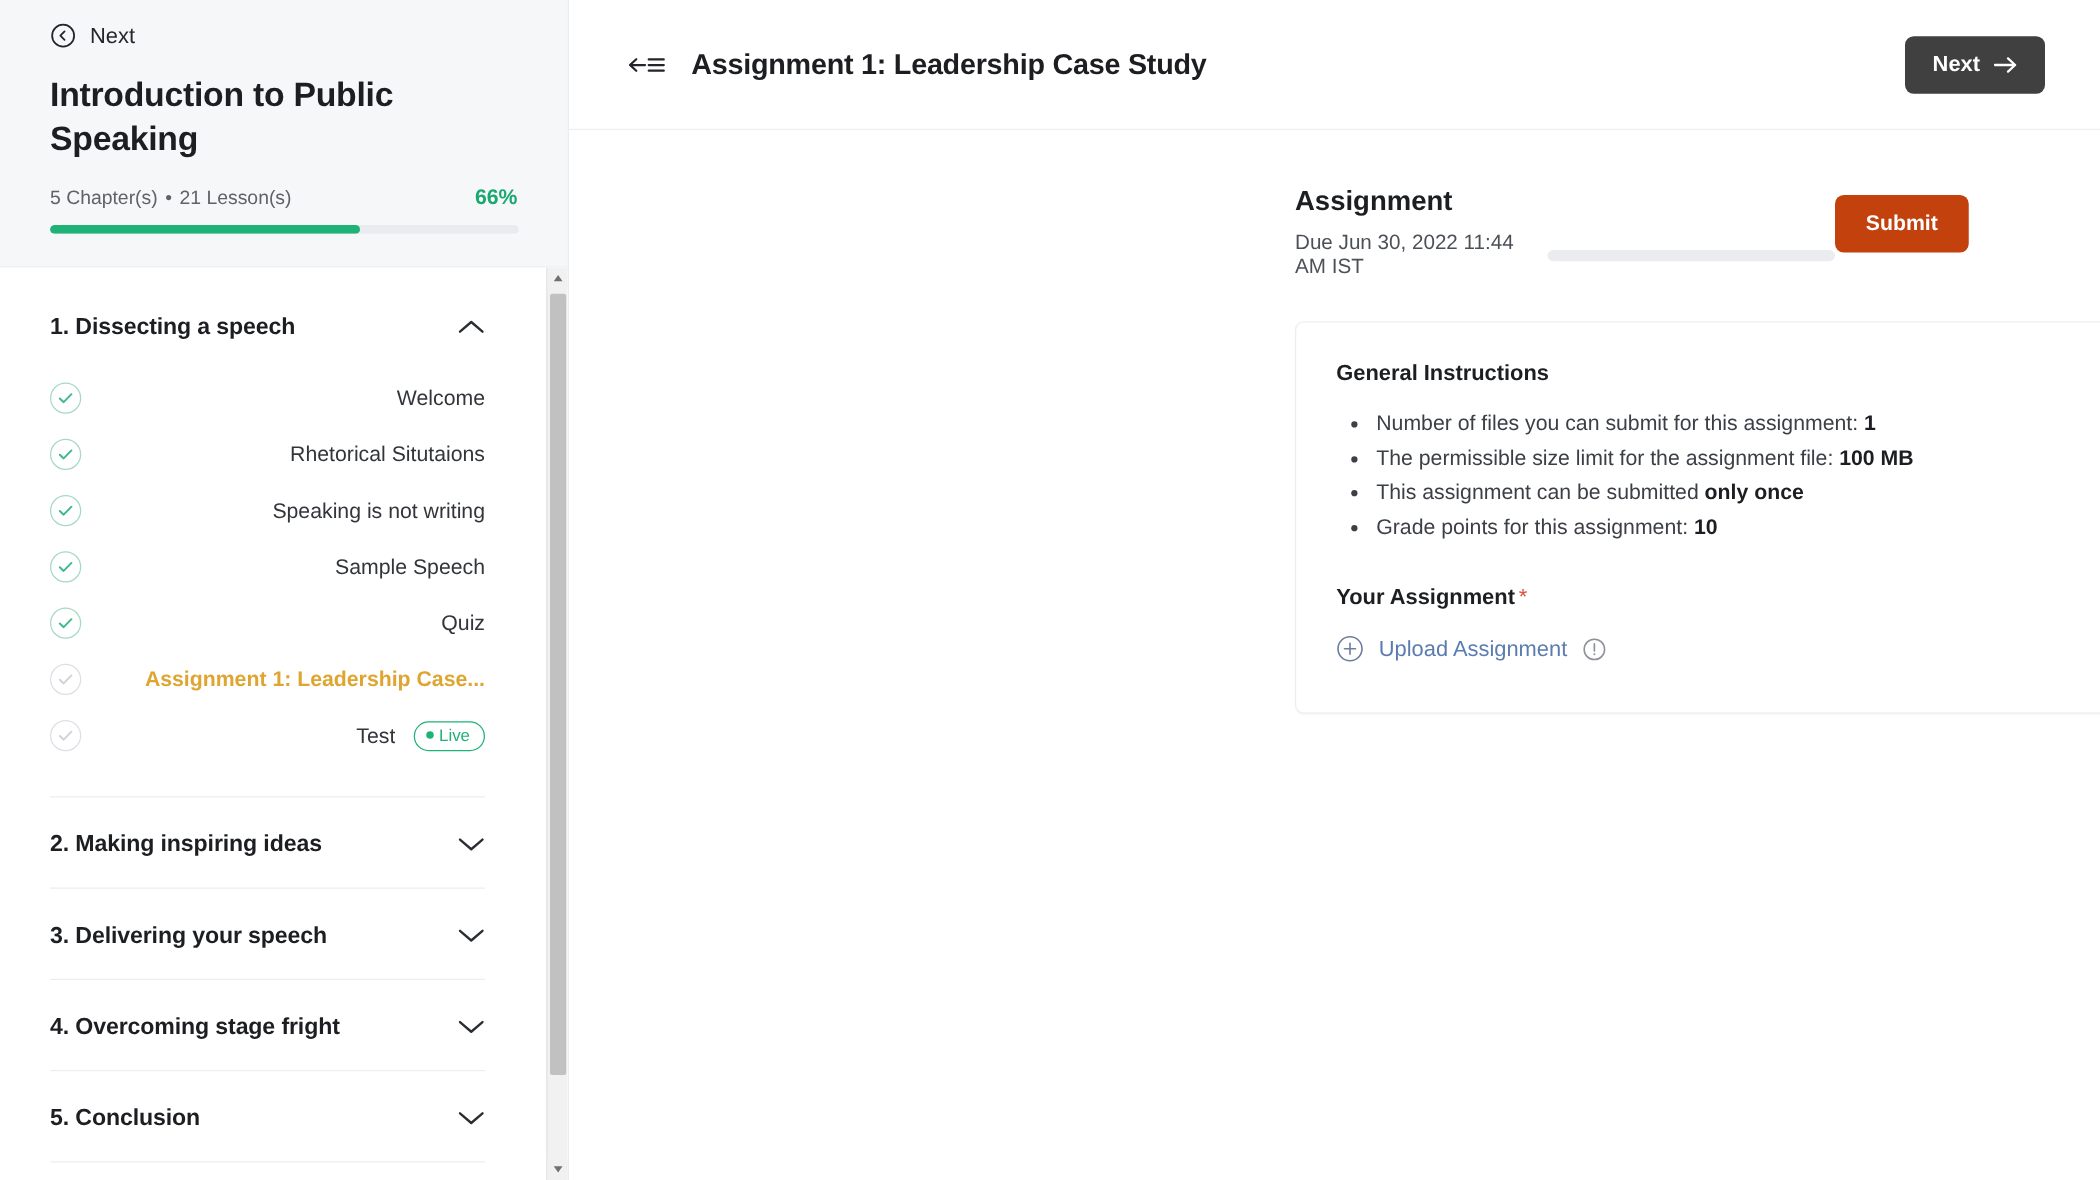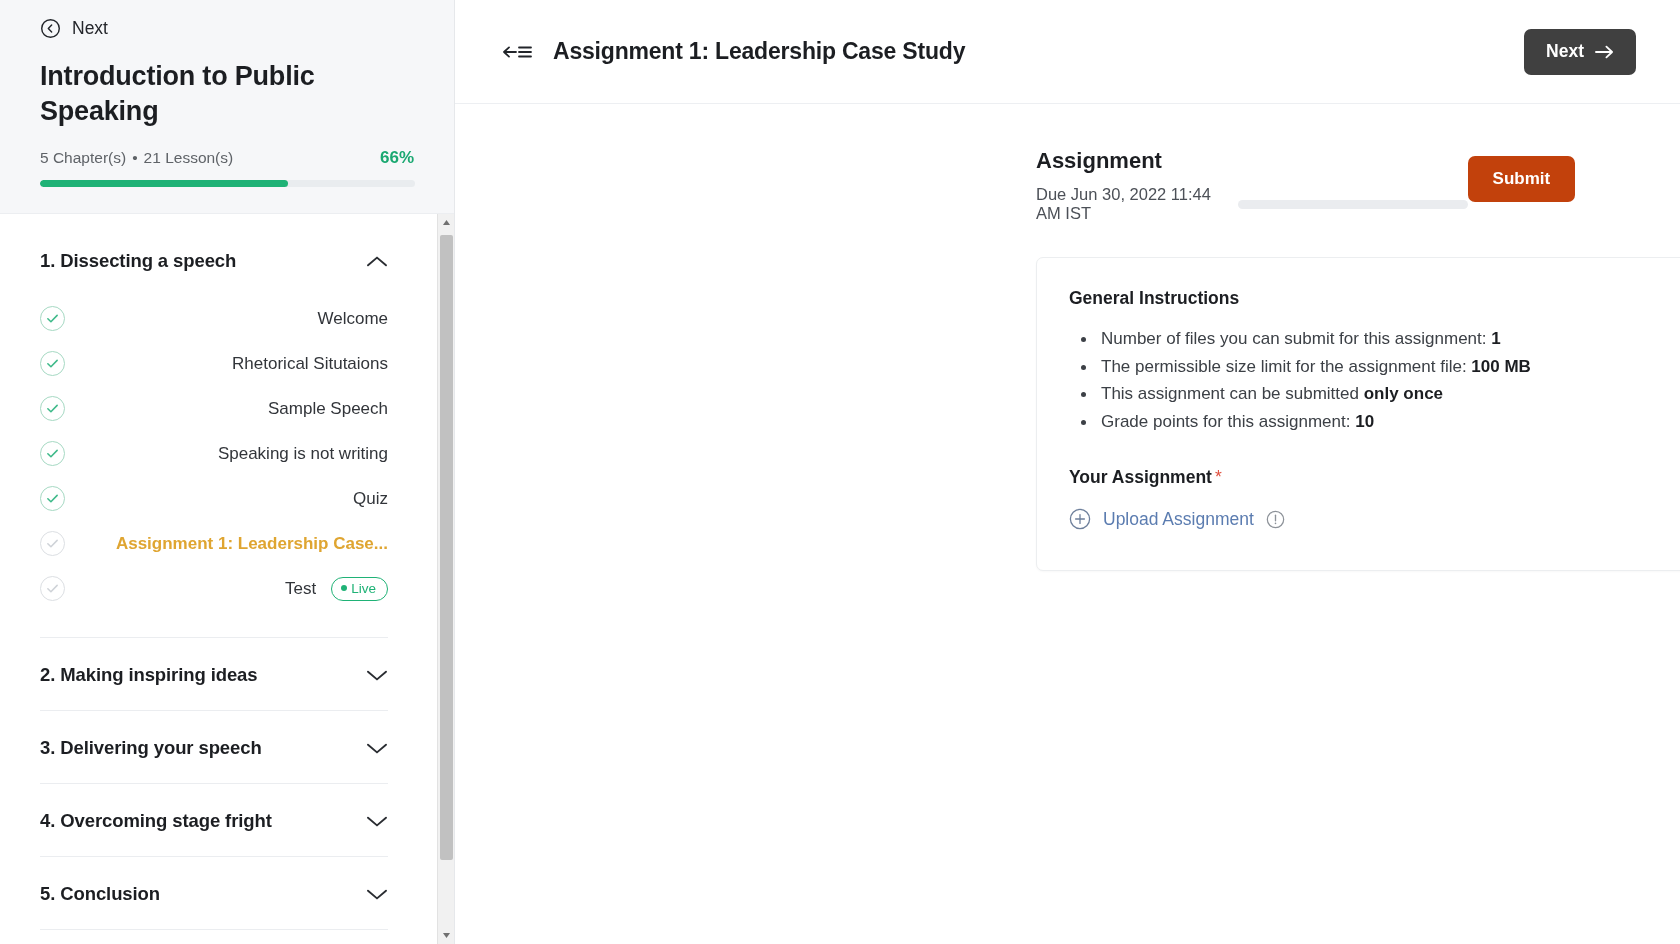--- a/index.html
+++ b/index.html
@@ -236,29 +236,29 @@
                   </svg>
                 </span>
                 <span class="lesson-label">Rhetorical Situtaions</span>
               </div>
               <div class="lesson">
                 <span class="check">
                   <svg viewBox="0 0 14 14" fill="none">
                     <path d="M2 7.3l3.3 3.2L12 3.6" stroke="#3fba8a" stroke-width="1.7" stroke-linecap="round" stroke-linejoin="round"></path>
                   </svg>
                 </span>
+                <span class="lesson-label">Speaking is not writing</span>
+              </div>
+              <div class="lesson">
+                <span class="check">
+                  <svg viewBox="0 0 14 14" fill="none">
+                    <path d="M2 7.3l3.3 3.2L12 3.6" stroke="#3fba8a" stroke-width="1.7" stroke-linecap="round" stroke-linejoin="round"></path>
+                  </svg>
+                </span>
                 <span class="lesson-label">Sample Speech</span>
-              </div>
-              <div class="lesson">
-                <span class="check">
-                  <svg viewBox="0 0 14 14" fill="none">
-                    <path d="M2 7.3l3.3 3.2L12 3.6" stroke="#3fba8a" stroke-width="1.7" stroke-linecap="round" stroke-linejoin="round"></path>
-                  </svg>
-                </span>
-                <span class="lesson-label">Speaking is not writing</span>
               </div>
               <div class="lesson">
                 <span class="check">
                   <svg viewBox="0 0 14 14" fill="none">
                     <path d="M2 7.3l3.3 3.2L12 3.6" stroke="#3fba8a" stroke-width="1.7" stroke-linecap="round" stroke-linejoin="round"></path>
                   </svg>
                 </span>
                 <span class="lesson-label">Quiz</span>
               </div>
               <div class="lesson active">

